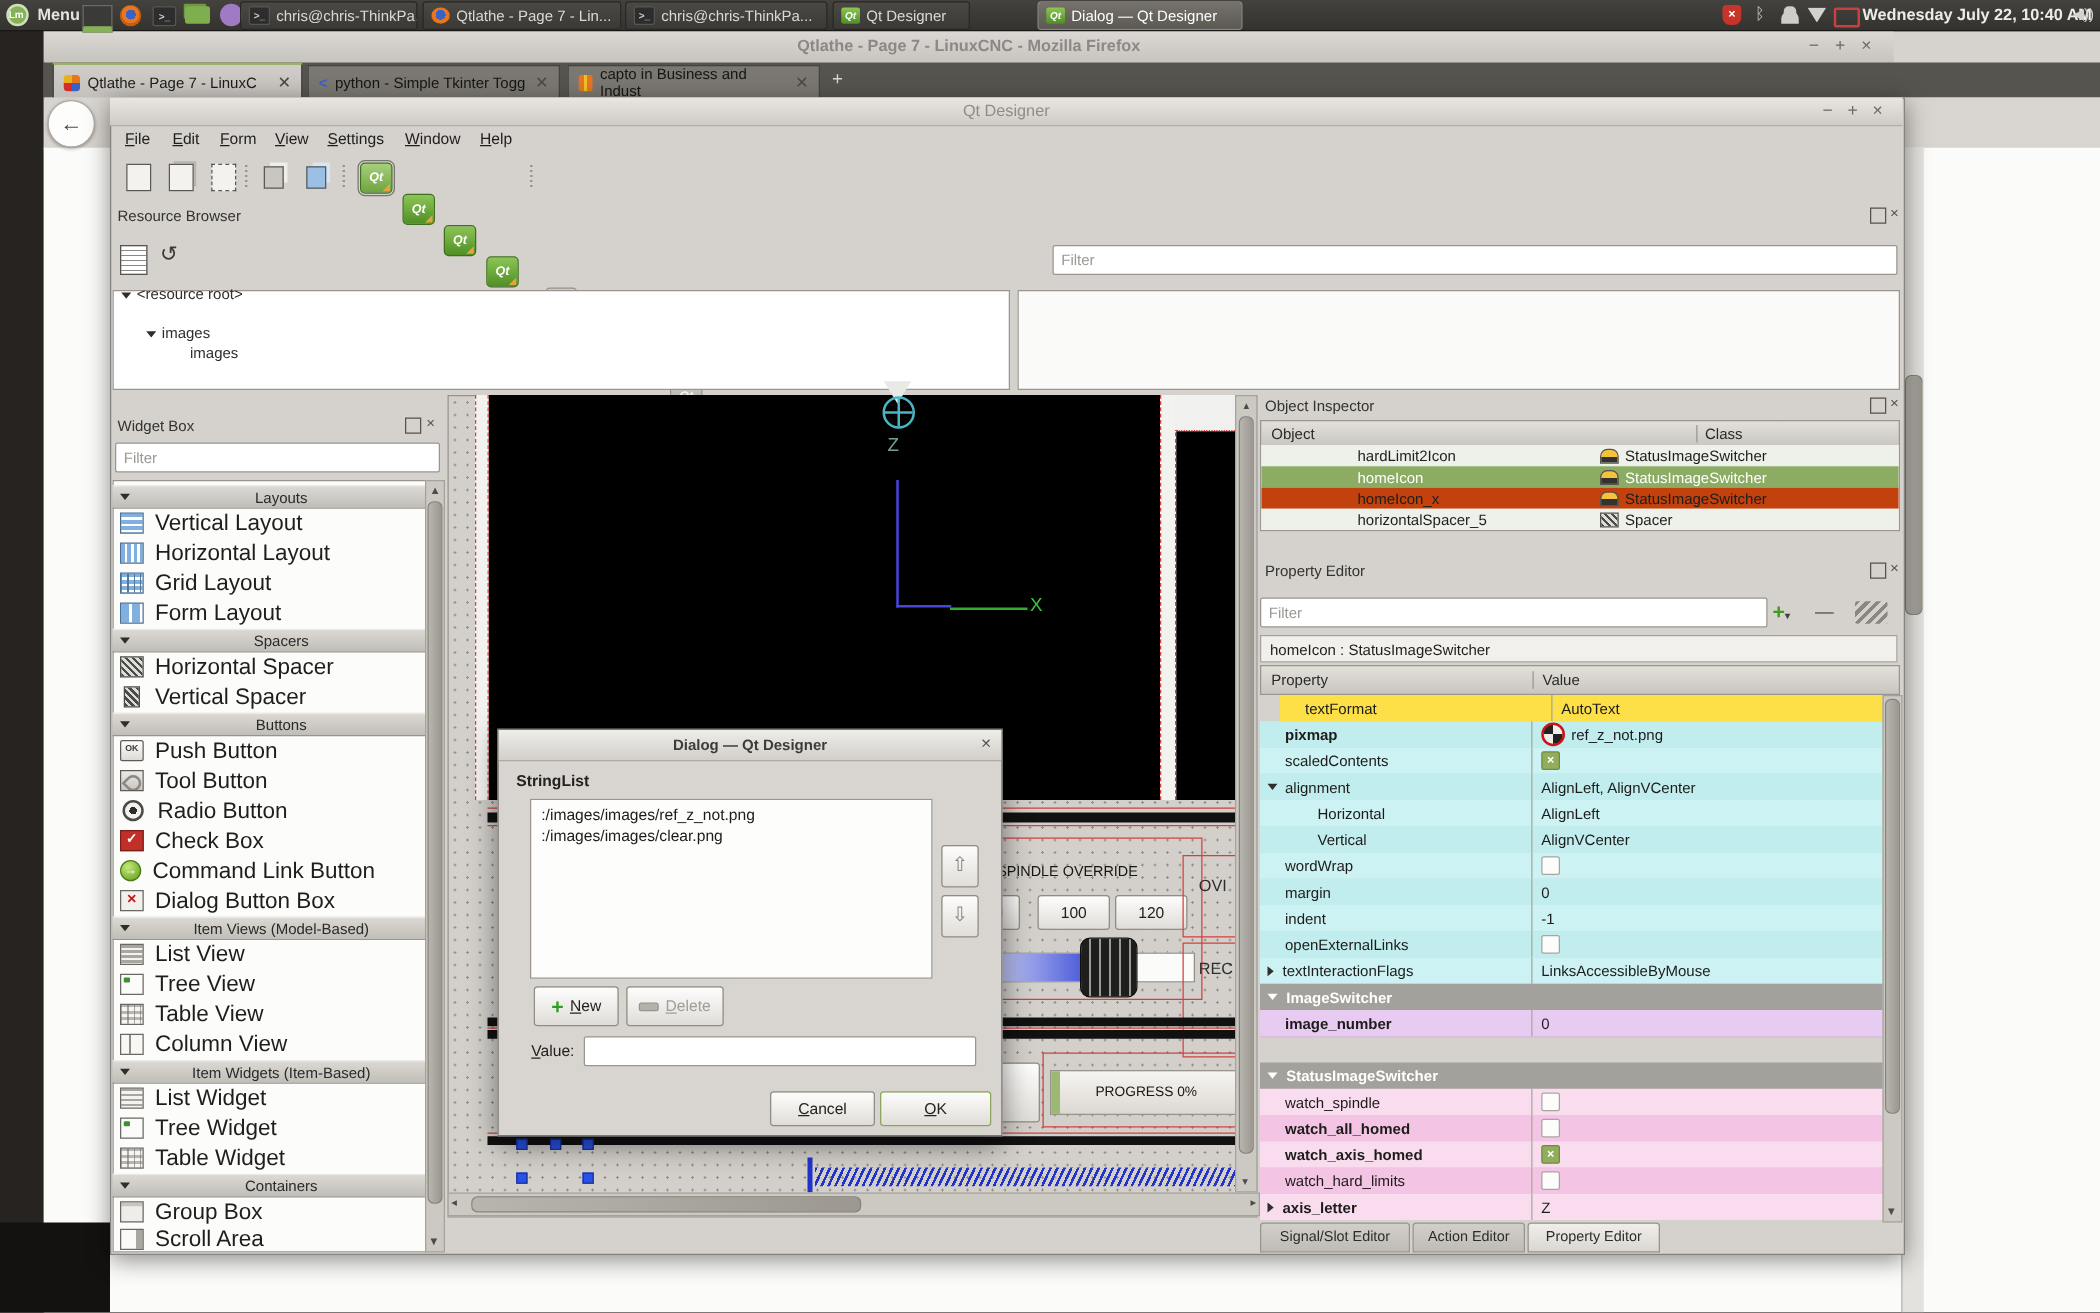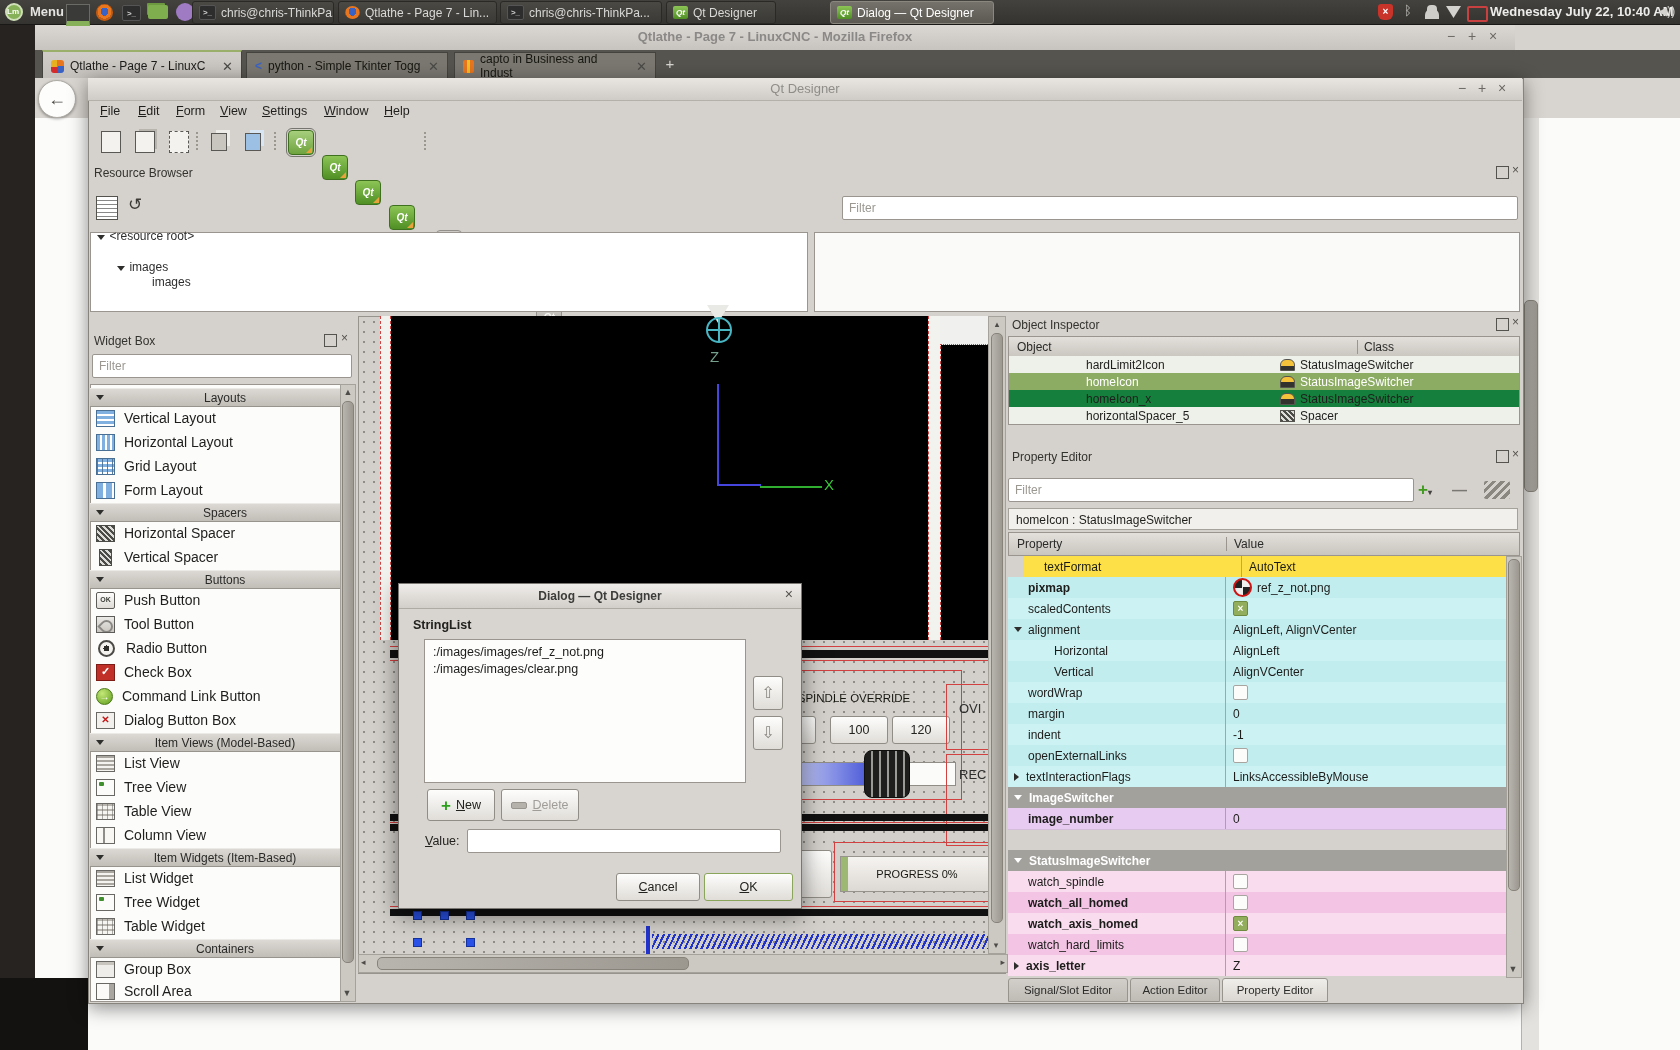--- a/index.html
+++ b/index.html
@@ -54,21 +54,21 @@
          font-family:"Liberation Sans","DejaVu Sans",sans-serif}
   input.inset::placeholder{color:#9b9892}
   .white{background:#fff;border:1px solid #9a968f}
   .tri{width:0;height:0;border-left:4px solid transparent;border-right:4px solid transparent;border-top:5px solid #2e2e2c;display:inline-block}
   .triR{width:0;height:0;border-top:4px solid transparent;border-bottom:4px solid transparent;border-left:5px solid #2e2e2c;display:inline-block}
   
   .sectionhdr{left:90px;width:250px;height:17px;background:linear-gradient(#dcd9d4,#c1beb8);border-top:1px solid #eceae6;
               border-bottom:1px solid #97948e;display:flex;align-items:center;padding:0 6px}
   .shlbl{flex:1;text-align:center;font-size:12px;color:#2a2a28}
   .wbrow{left:92px;width:242px;height:24px;display:flex;align-items:center;gap:9px;padding-left:4px}
-  .wbl{font-size:14px;color:#1e1e1c}
+  .wbl{font-size:18px;color:#1e1e1c}
   .wbi{width:17px;height:15px;flex:none}
   .vlay{background:repeating-linear-gradient(#7fb0e0 0 3px,#fff 3px 5px);border:1px solid #4a6f94}
   .hlay{background:repeating-linear-gradient(90deg,#7fb0e0 0 3px,#fff 3px 5px);border:1px solid #4a6f94}
   .grid{background:repeating-linear-gradient(90deg,rgba(74,111,148,.9) 0 1px,transparent 1px 5px),
         repeating-linear-gradient(#7fb0e0 0 3px,#fff 3px 5px);border:1px solid #4a6f94}
   .forml{background:repeating-linear-gradient(90deg,#7fb0e0 0 6px,#fff 6px 9px),#fff;border:1px solid #4a6f94}
   .hsp,.vsp{background:repeating-linear-gradient(45deg,#4b4b48 0 2px,#dedcd8 2px 4px);border:1px solid #4b4b48}
   .vsp{width:11px;margin:0 3px}
   .push{background:linear-gradient(#fdfdfc,#dedbd6);border:1px solid #5e5c58;border-radius:2px;
         font:bold 7px/13px "Liberation Sans",sans-serif;text-align:center;color:#3c3c38}
@@ -410,21 +410,21 @@
     <div class="oirow" style="position:absolute;left:0;top:0;background:#eef1ea">
       <span style="padding-left:77px;width:271px;box-sizing:border-box">hardLimit2Icon</span>
       <span class="swico"></span>
       <span style="padding-left:5px">StatusImageSwitcher</span>
     </div>
     <div class="oirow" style="position:absolute;left:0;top:17px;background:#8cab63;color:#fff">
       <span style="padding-left:77px;width:271px;box-sizing:border-box">homeIcon</span>
       <span class="swico"></span>
       <span style="padding-left:5px">StatusImageSwitcher</span>
     </div>
-    <div class="oirow" style="position:absolute;left:0;top:34px;background:#15803d">
+    <div class="oirow" style="position:absolute;left:0;top:34px;background:#c2410c">
       <span style="padding-left:77px;width:271px;box-sizing:border-box">homeIcon_x</span>
       <span class="swico"></span>
       <span style="padding-left:5px">StatusImageSwitcher</span>
     </div>
     <div class="oirow" style="position:absolute;left:0;top:51px;background:#eef1ea">
       <span style="padding-left:77px;width:271px;box-sizing:border-box">horizontalSpacer_5</span>
       <span class="spico"></span>
       <span style="padding-left:5px">Spacer</span>
     </div>
   </div>

